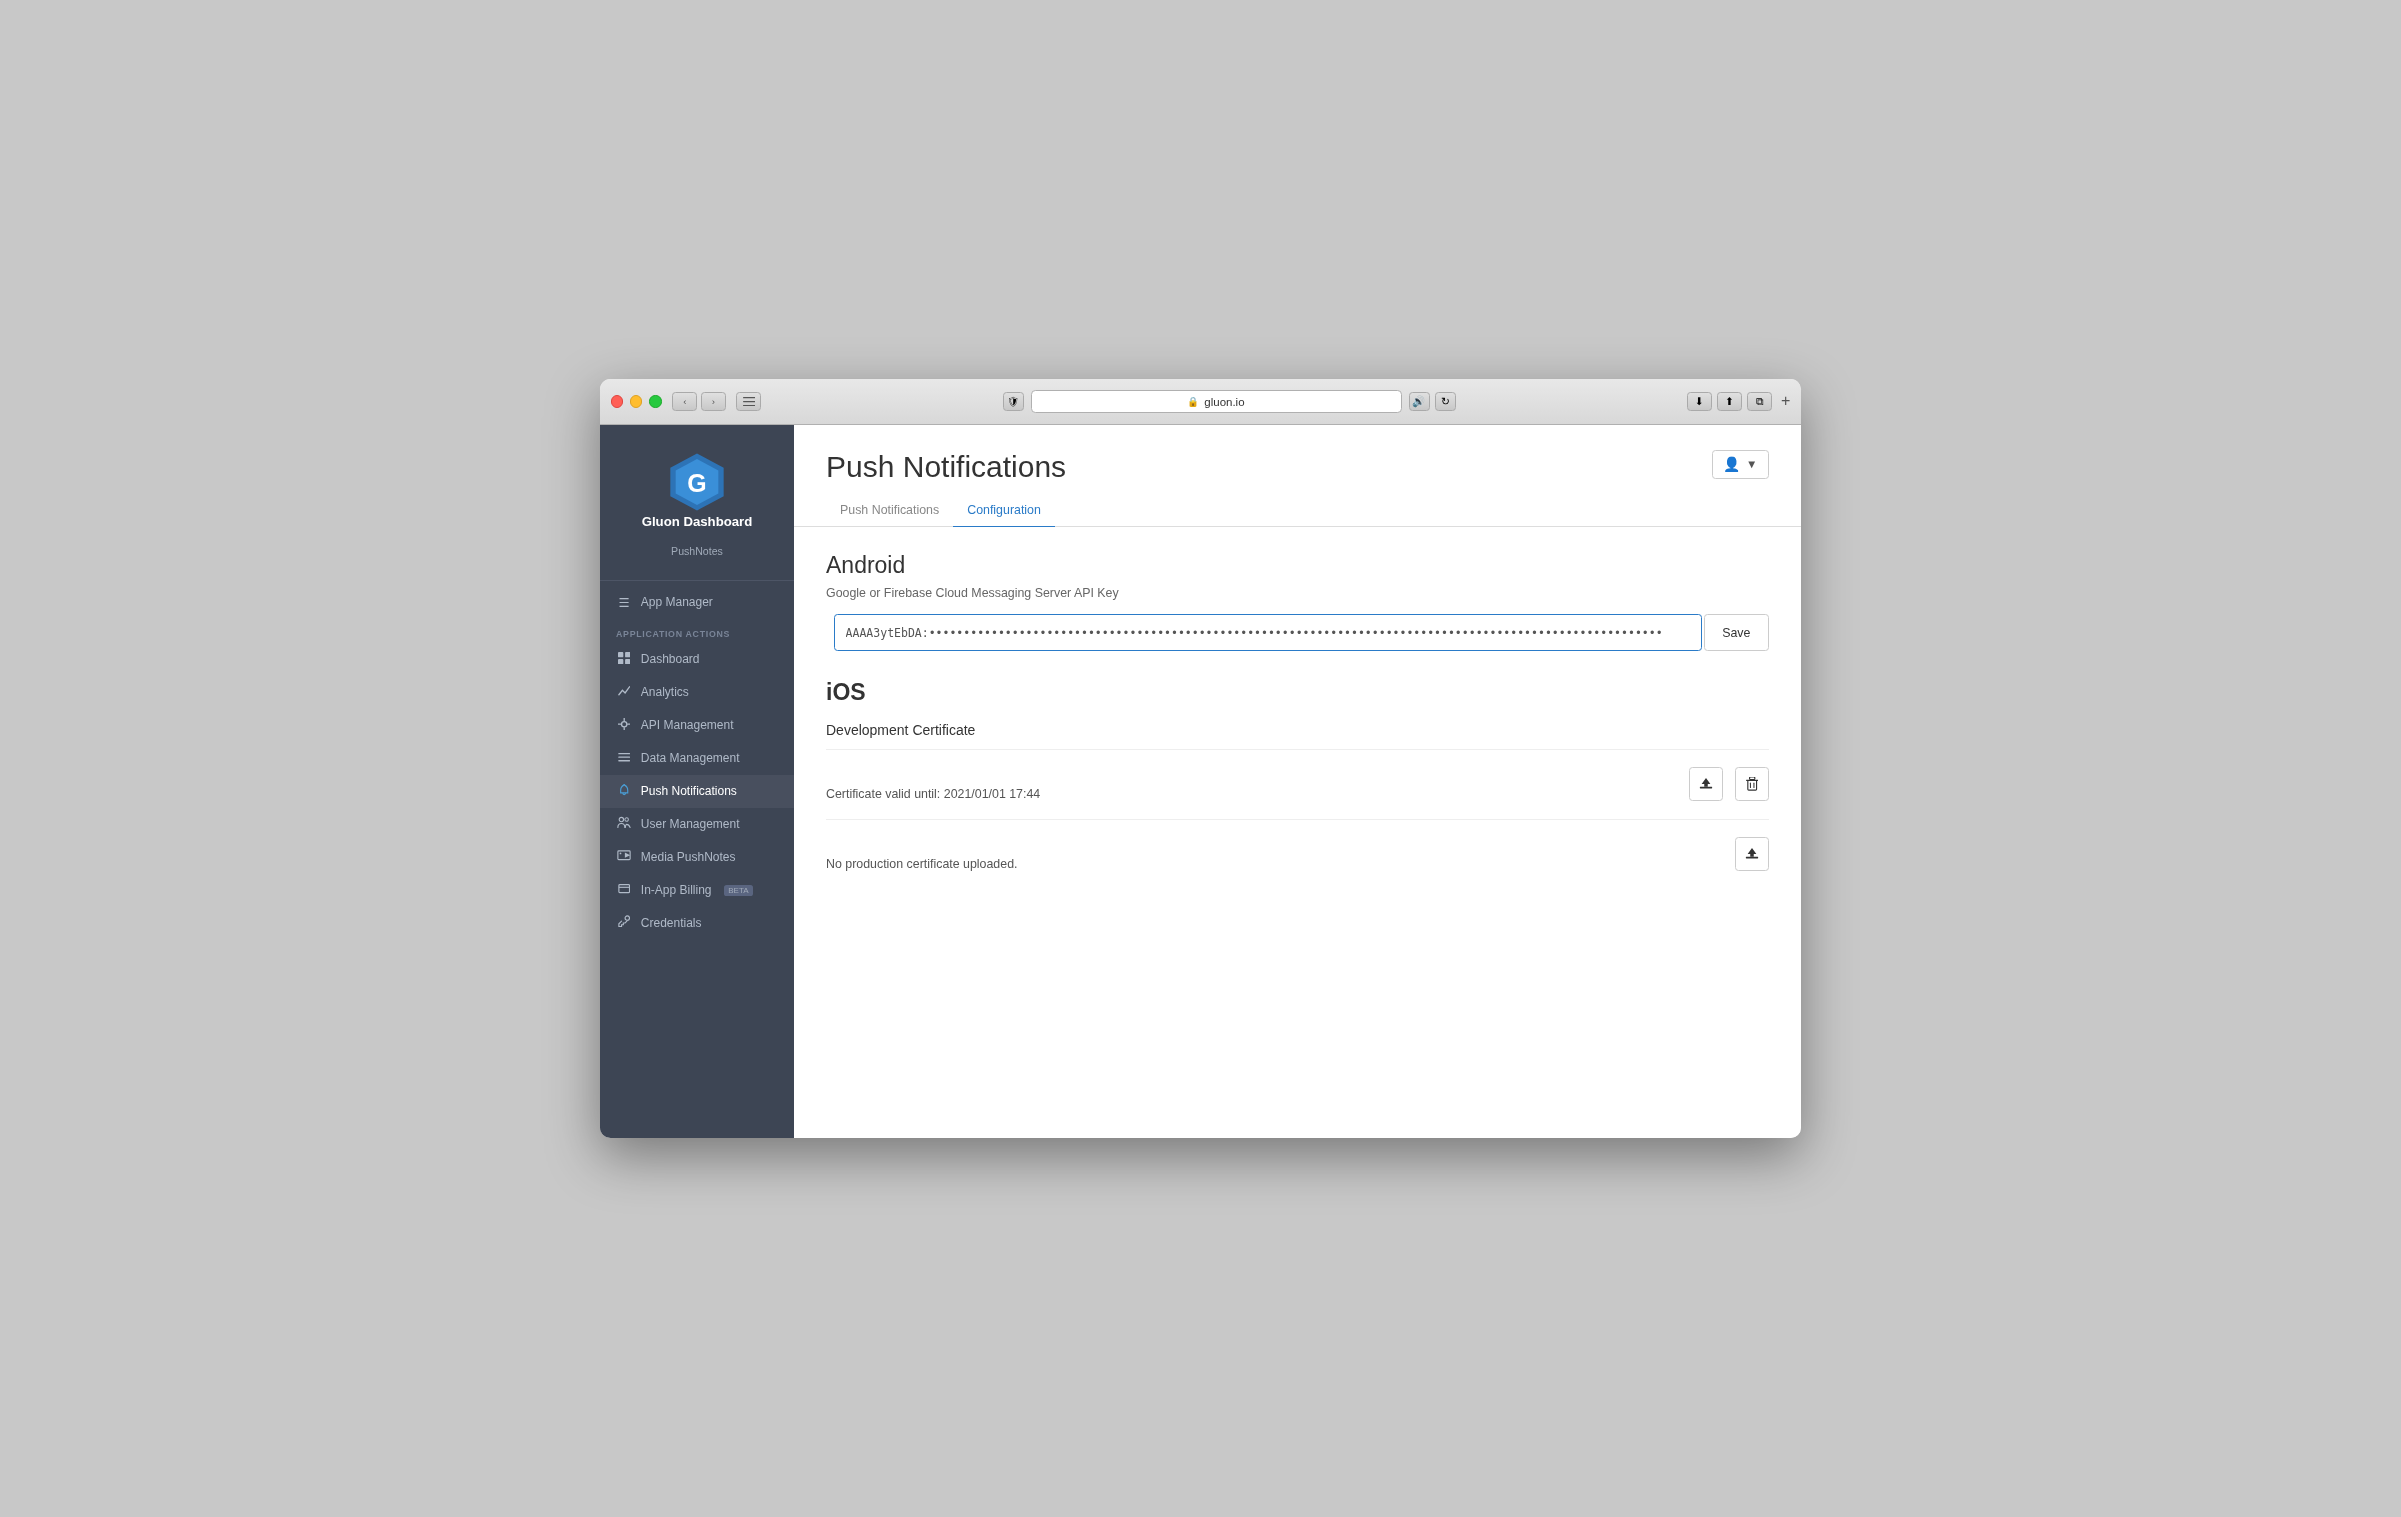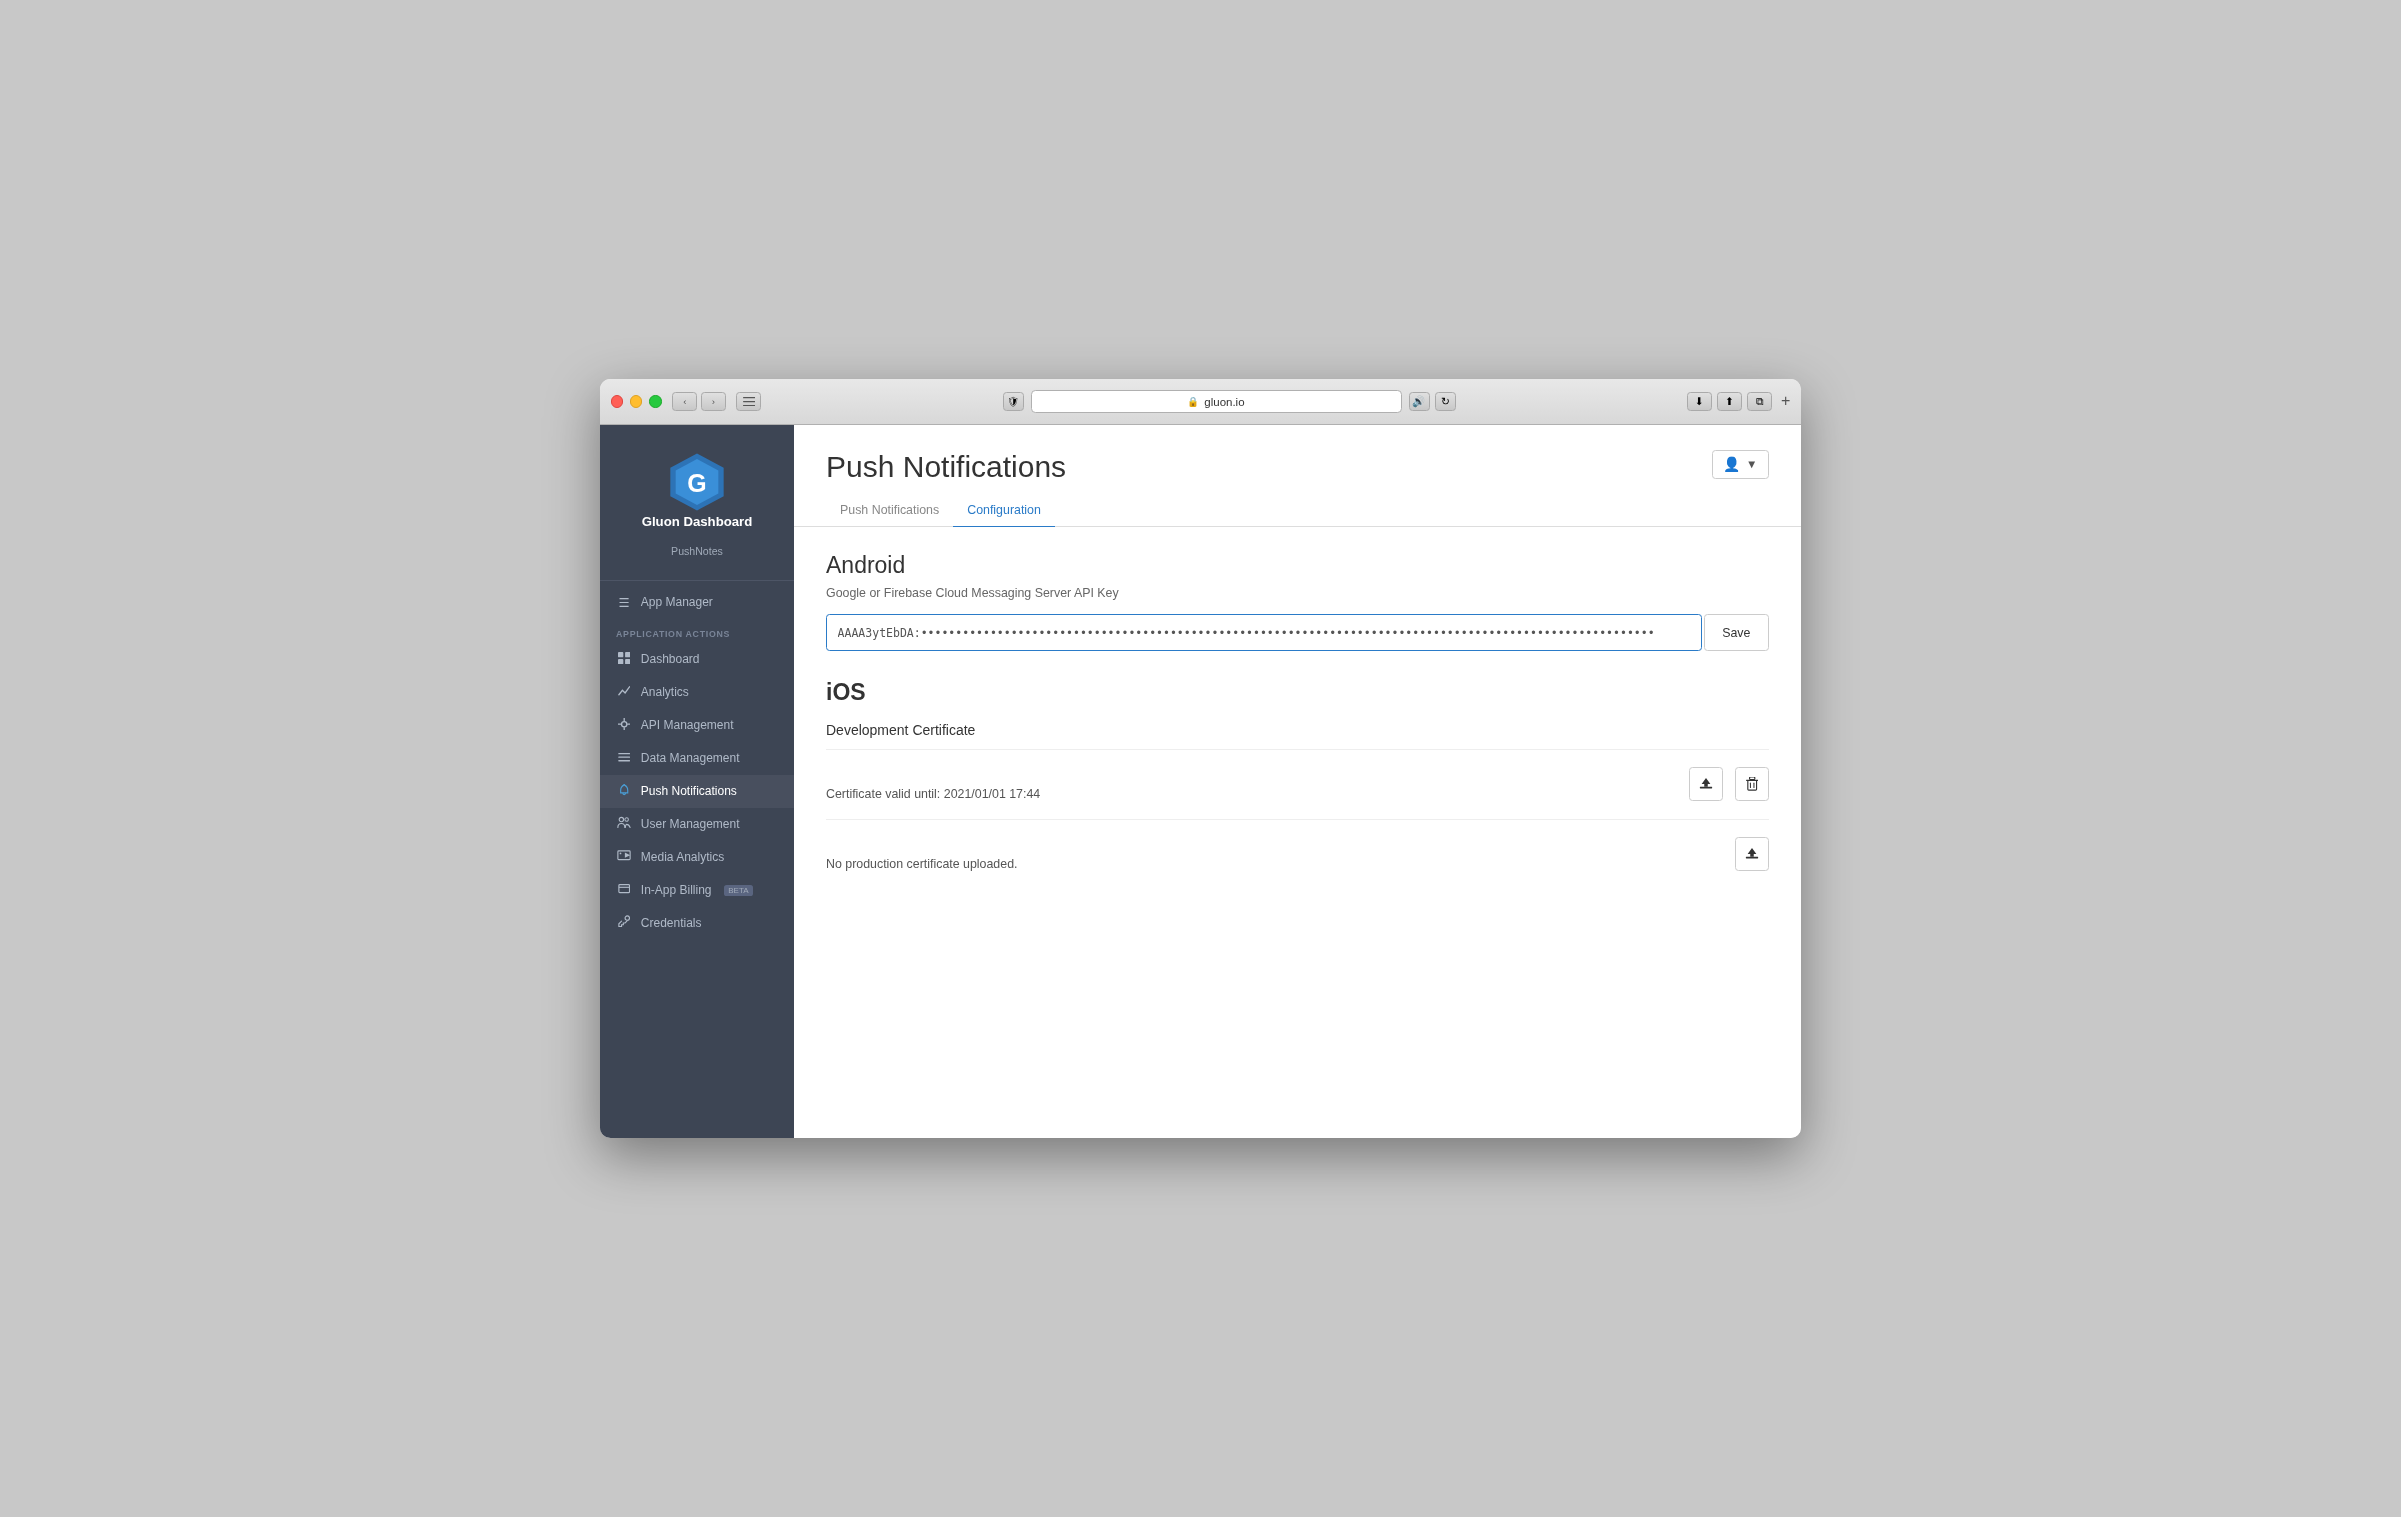--- a/index.html
+++ b/index.html
@@ -352,20 +352,21 @@
     .field-label {
       font-size: 12.4px;
       color: #666;
       margin-bottom: 14px;
     }
 
     .input-row {
       display: flex;
       gap: 2px;
       margin-bottom: 28px;
+      margin-left: 8px;
     }
 
     .api-key-input {
       flex: 1;
       height: 37px;
       border: 1.8px solid #2a7bc8;
       border-radius: 3.5px;
       padding: 0 10.6px;
       font-size: 11.5px;
       color: #555;
@@ -568,21 +569,21 @@
       </div>
 
       <div class="sidebar-item">
         <span class="sidebar-icon">
           <svg width="14" height="12.4" viewBox="0 0 16 14" fill="none">
             <rect x="1" y="2" width="14" height="10" rx="1" stroke="#b0bac8" stroke-width="1.3" fill="none"></rect>
             <circle cx="4" cy="5" r="1" fill="#b0bac8"></circle>
             <polygon points="9,4 15,7 9,10" fill="#b0bac8"></polygon>
           </svg>
         </span>
-        <span>Media Analytics</span>
+        <span>Media PushNotes</span>
       </div>
 
       <div class="sidebar-item">
         <span class="sidebar-icon">
           <svg width="12.4" height="12.4" viewBox="0 0 14 14" fill="none">
             <rect x="1" y="3" width="12" height="9" rx="1" stroke="#b0bac8" stroke-width="1.3" fill="none"></rect>
             <line x1="1" y1="6" x2="13" y2="6" stroke="#b0bac8" stroke-width="1.3"></line>
           </svg>
         </span>
         <span>In-App Billing</span>

